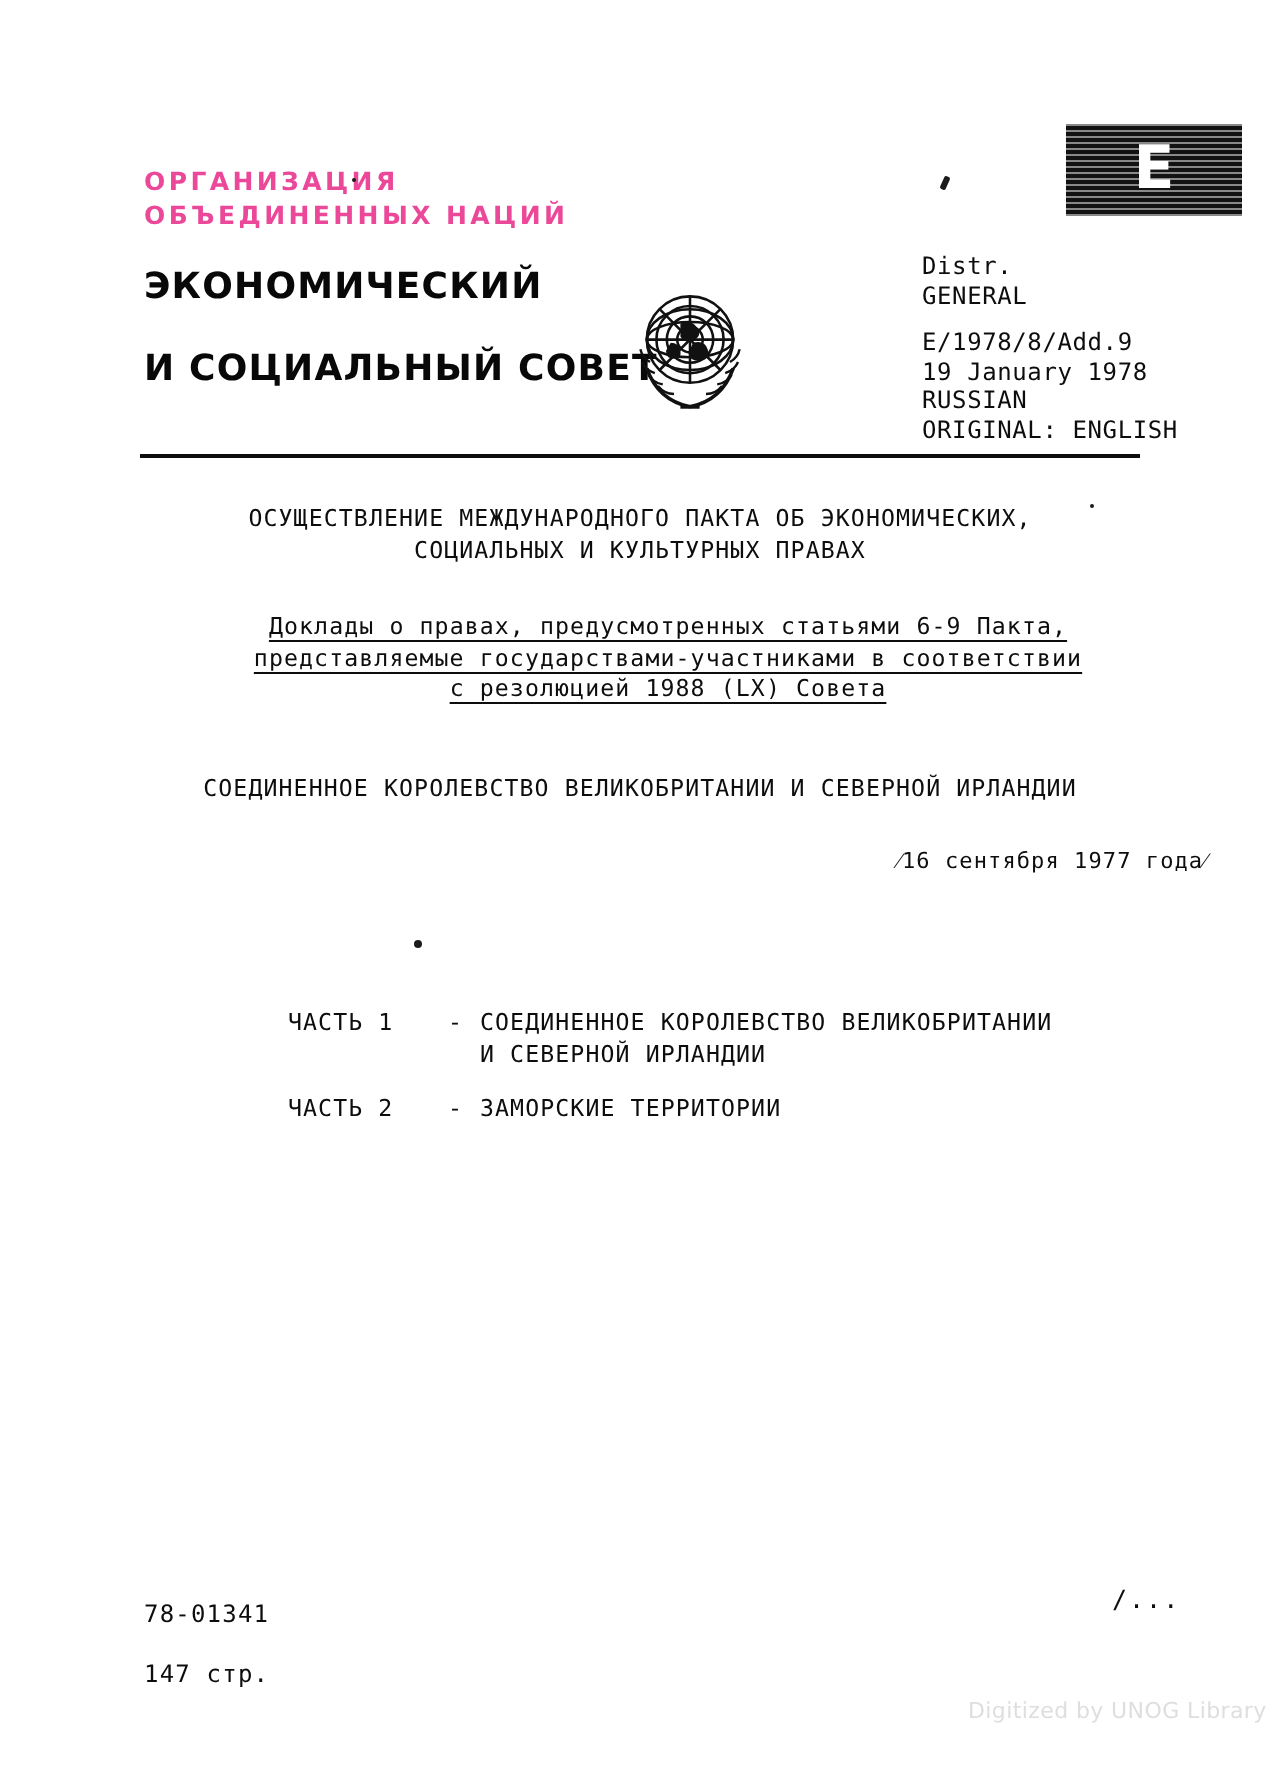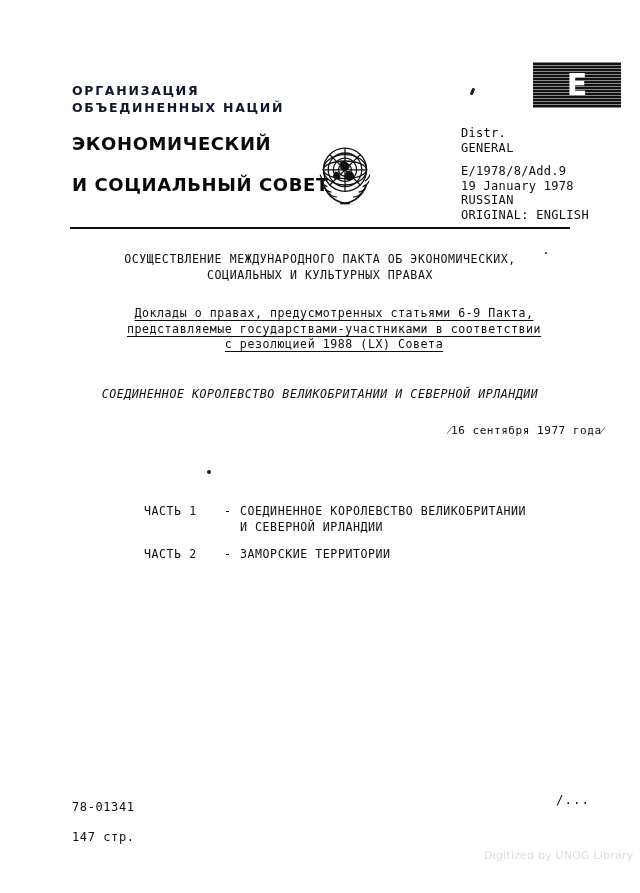--- a/index.html
+++ b/index.html
@@ -23,21 +23,21 @@
     left: 72px;
     top: 82px;
     width: 300px;
   }
   .org-line {
     font-family: "DejaVu Sans", sans-serif;
     font-weight: bold;
     font-size: 12.5px;
     letter-spacing: 1.7px;
     line-height: 17px;
-    color: #0f172a;
+    color: #ec4899;
   }
   .organ-title {
     font-family: "DejaVu Sans", sans-serif;
     font-weight: bold;
     font-size: 18px;
     letter-spacing: 0.6px;
     line-height: 27px;
     margin-top: 14px;
     color: #080808;
     white-space: nowrap;
@@ -116,21 +116,21 @@
     position: absolute;
     text-align: center;
     font-size: 11.6px;
     line-height: 15.5px;
     letter-spacing: 0.55px;
     white-space: nowrap;
   }
   .title-block { left: 0; width: 640px; top: 252px; }
   .subtitle-block { left: 0; width: 640px; top: 306px; }
   .subtitle-block span { text-decoration: underline; text-underline-offset: 2.5px; margin-left: 28px; }
-  .country-block { left: 0; width: 640px; top: 387px; font-style: italic; }
+  .country-block { left: 0; width: 640px; top: 387px; }
 
   .date-line {
     position: absolute;
     left: 0; width: 604px;
     top: 424px;
     text-align: right;
     font-size: 11px;
     letter-spacing: 0.55px;
     white-space: nowrap;
   }

